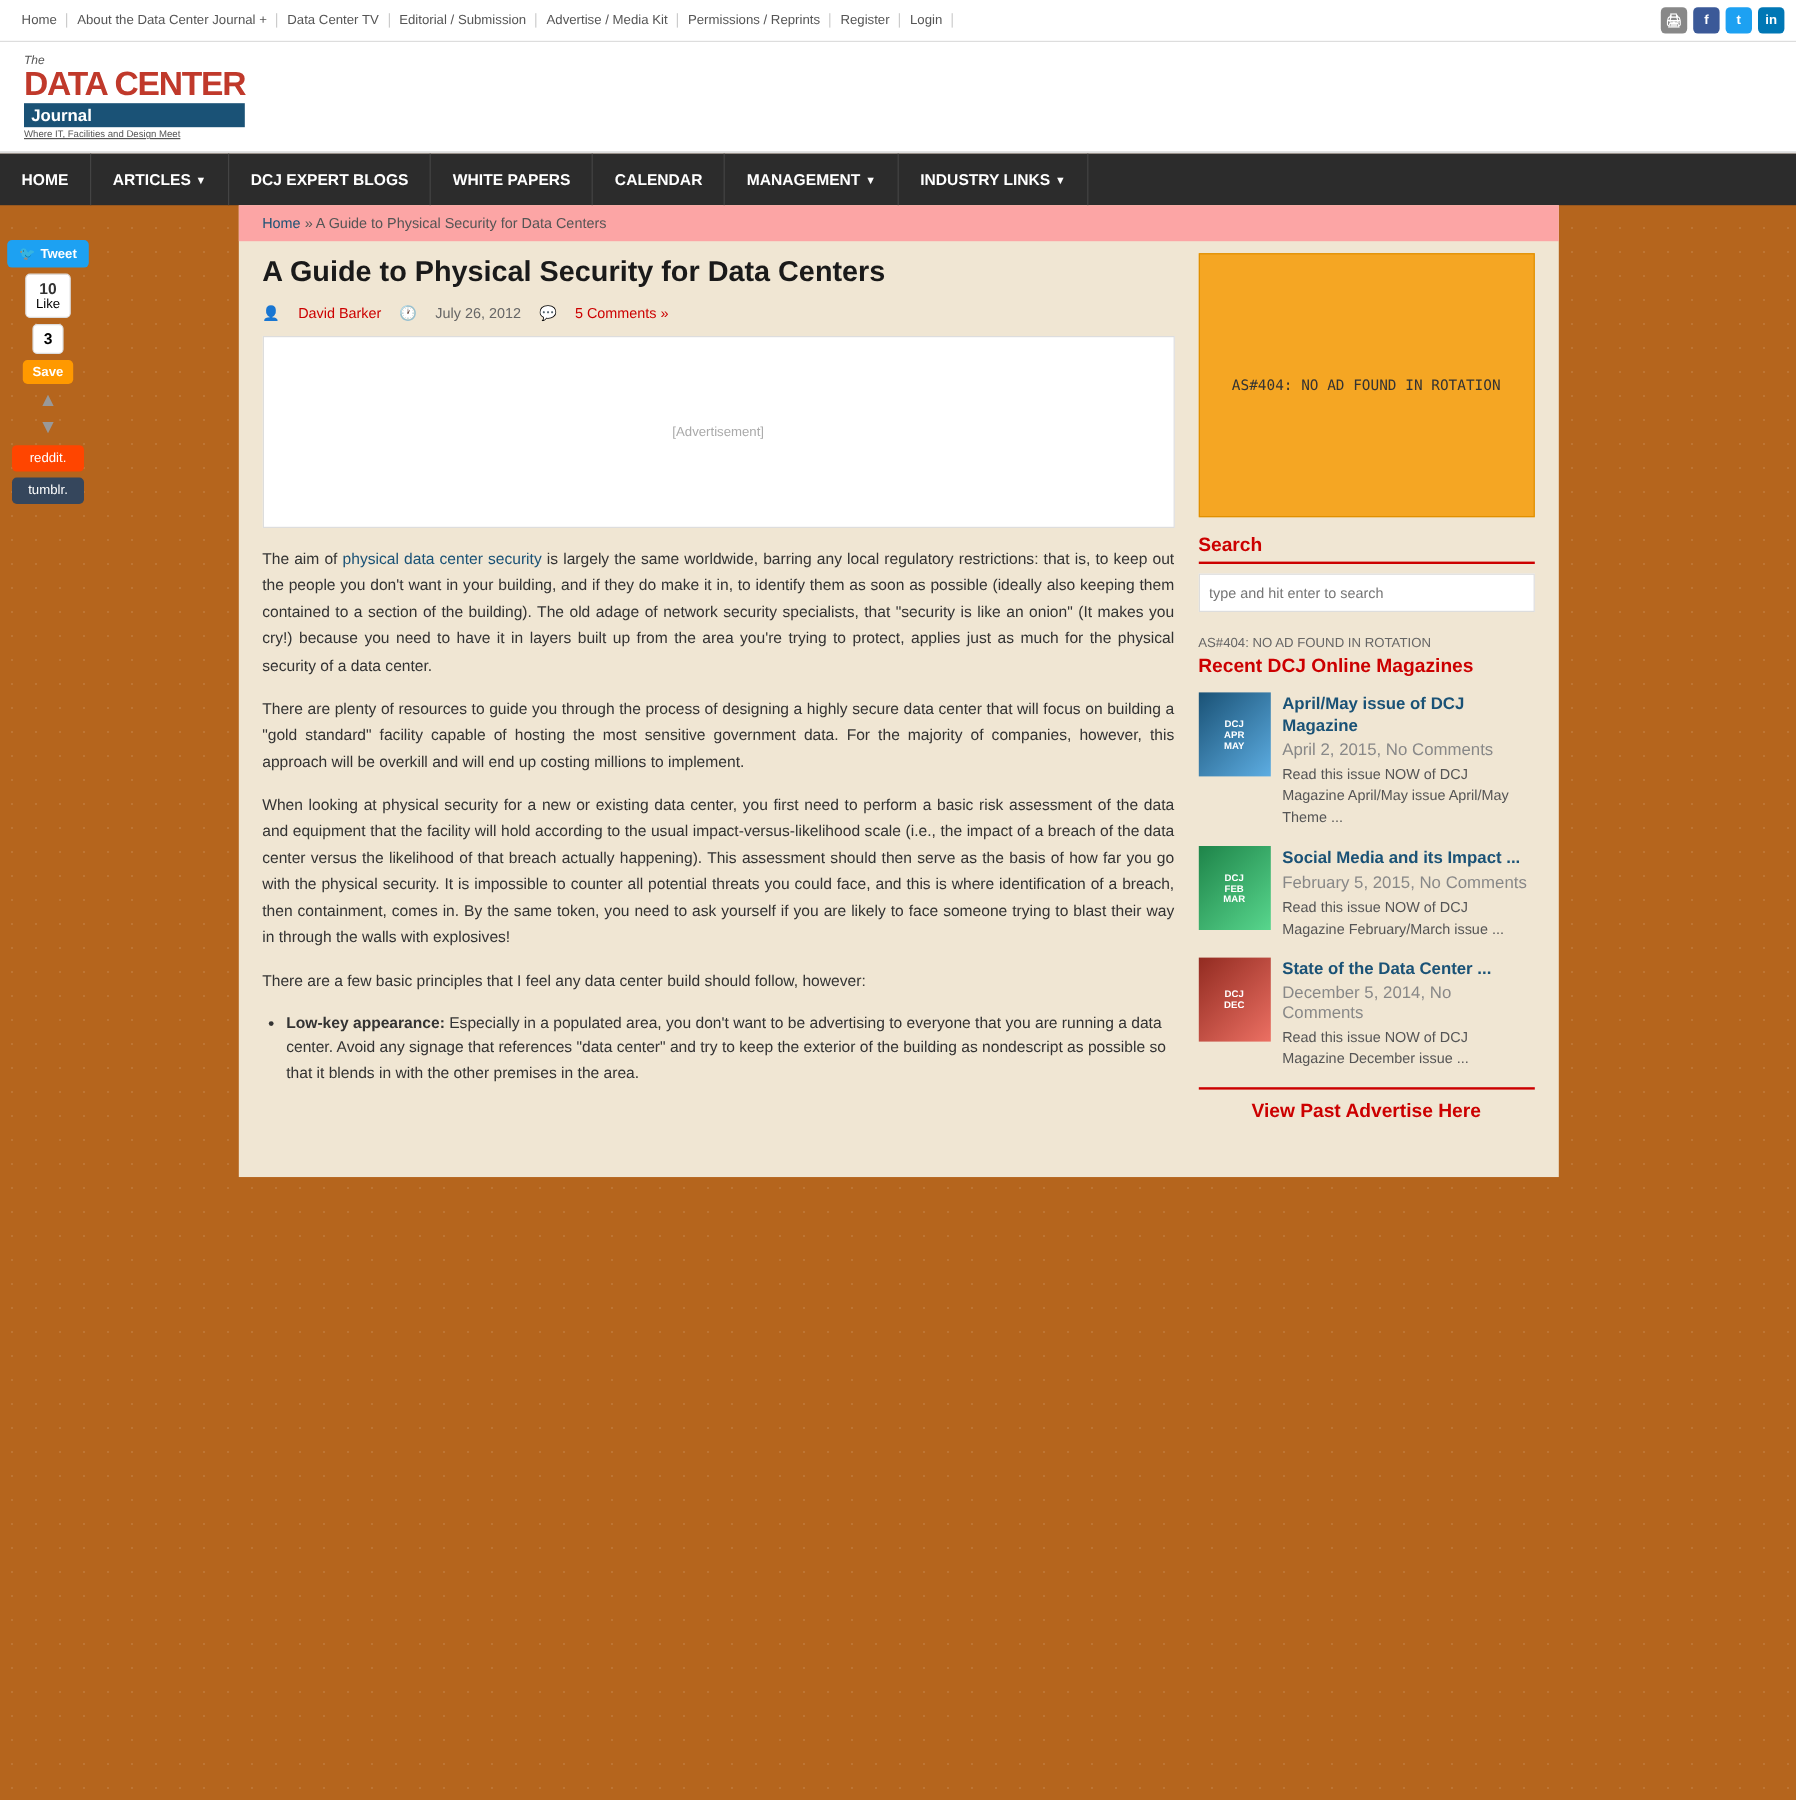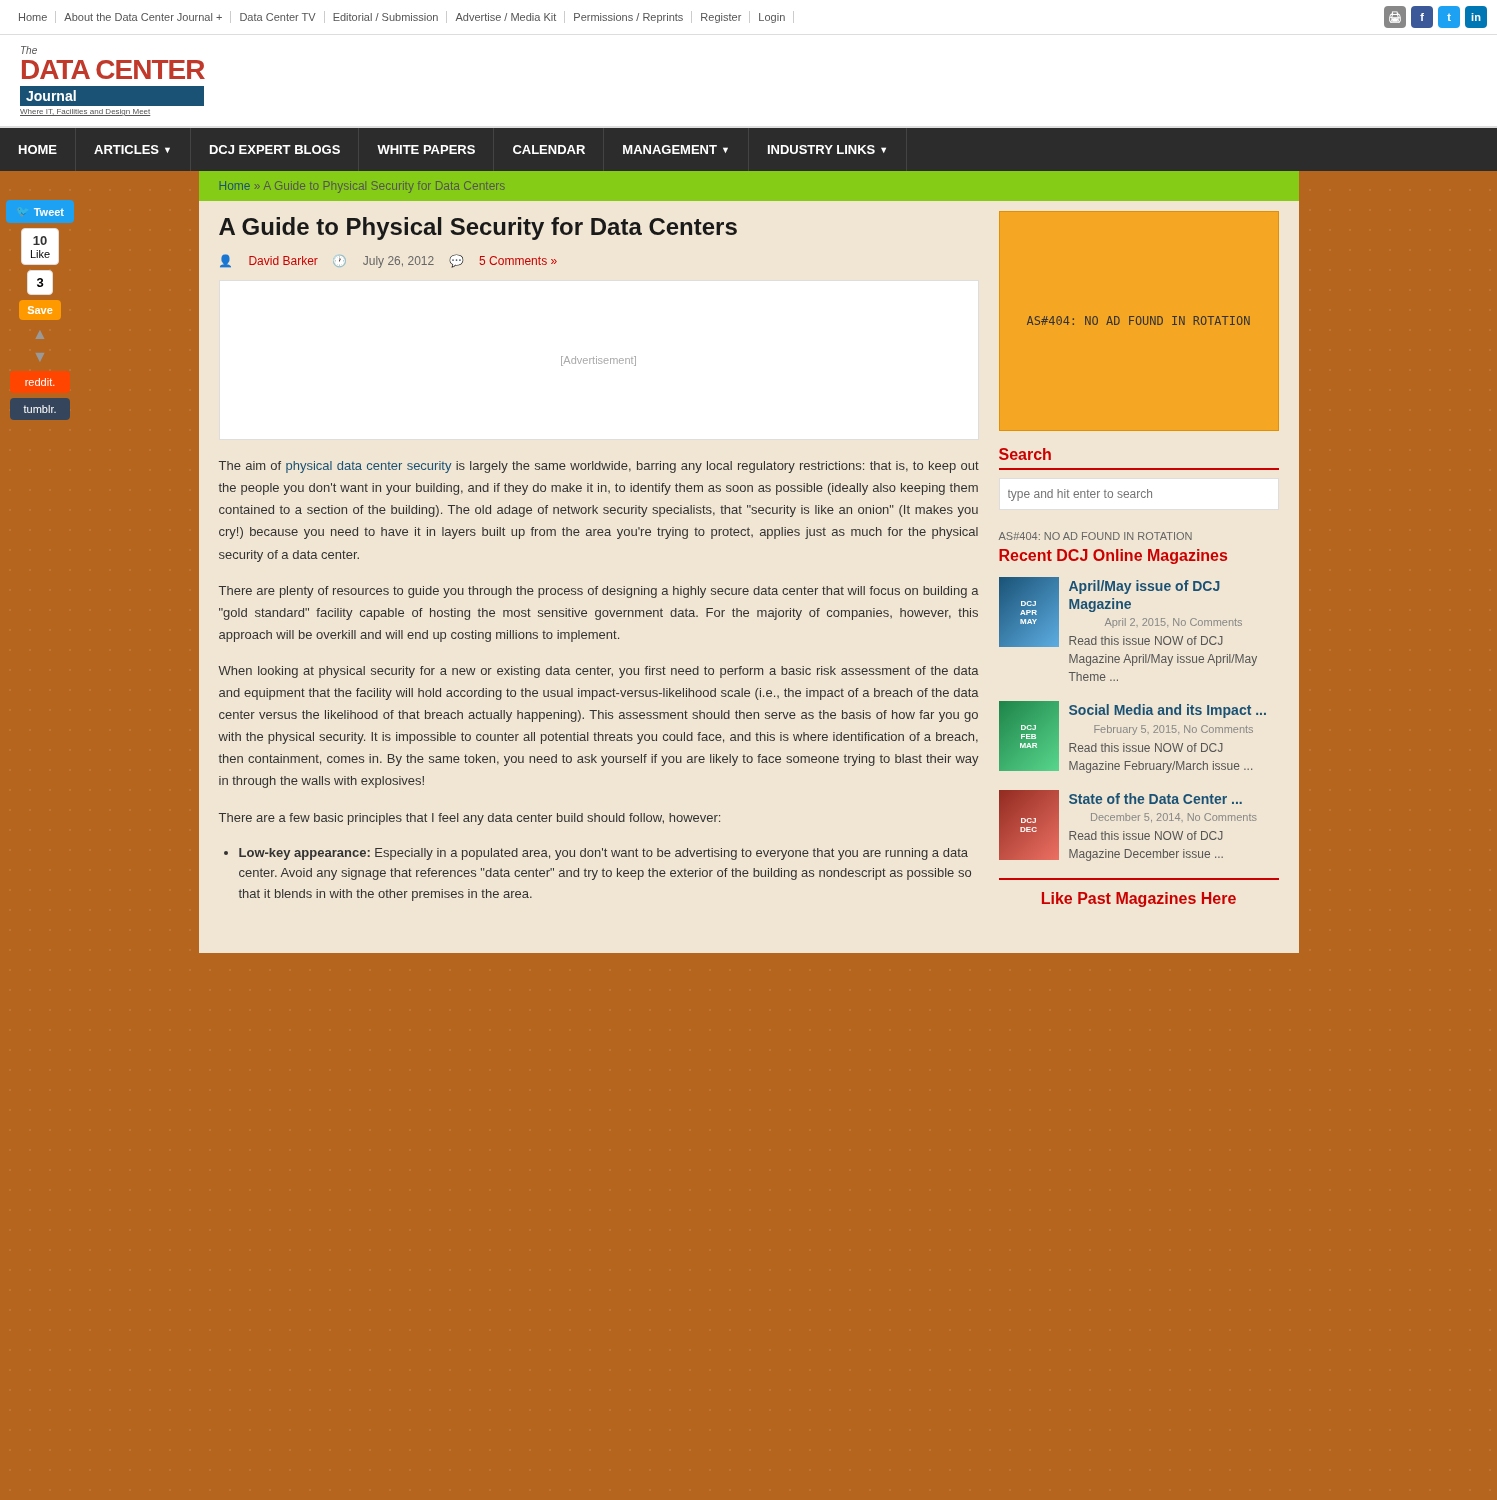--- a/index.html
+++ b/index.html
@@ -41,21 +41,21 @@
     .share-count { background: #fff; border: 1px solid #ddd; border-radius: 4px; padding: 4px 8px; font-size: 13px; font-weight: bold; text-align: center; }
     .reddit-btn { background: #ff4500; color: #fff; border: none; border-radius: 4px; padding: 5px 8px; font-size: 11px; cursor: pointer; width: 60px; text-align: center; }
     .tumblr-btn { background: #35465c; color: #fff; border: none; border-radius: 4px; padding: 5px 8px; font-size: 11px; cursor: pointer; width: 60px; }
     .up-arrow { color: #999; font-size: 16px; cursor: pointer; display: block; text-align: center; }
     .down-arrow { color: #999; font-size: 16px; cursor: pointer; display: block; text-align: center; }
 
     
     .main-wrapper { max-width: 1100px; margin: 0 auto; background: #f0e6d3; padding: 0; }
 
     
-    .breadcrumb { padding: 8px 20px; font-size: 12px; color: #555; background: #84cc16; }
+    .breadcrumb { padding: 8px 20px; font-size: 12px; color: #555; background: #fca5a5; }
     .breadcrumb a { color: #1a5276; text-decoration: none; }
 
     
     .content-layout { display: flex; gap: 20px; padding: 10px 20px 20px; }
 
     
     .article-area { flex: 1; min-width: 0; }
     .article-title { font-size: 24px; font-weight: bold; color: #1a1a1a; margin-bottom: 12px; line-height: 1.3; }
     .article-meta { display: flex; align-items: center; gap: 15px; font-size: 12px; color: #666; margin-bottom: 12px; }
     .article-meta a { color: #c00; text-decoration: none; }
@@ -82,21 +82,21 @@
 
     .magazine-section-title { font-size: 16px; font-weight: bold; color: #c00; margin-bottom: 12px; }
     .magazine-item { display: flex; gap: 10px; margin-bottom: 15px; }
     .mag-thumb { width: 60px; height: 70px; background: #ddd; flex-shrink: 0; overflow: hidden; display: flex; align-items: center; justify-content: center; }
     .mag-thumb-aprmay { background: linear-gradient(135deg, #1a5276 0%, #5dade2 100%); }
     .mag-thumb-social { background: linear-gradient(135deg, #1e8449 0%, #58d68d 100%); }
     .mag-thumb-state { background: linear-gradient(135deg, #922b21 0%, #ec7063 100%); }
     .mag-info { flex: 1; }
     .mag-title { font-size: 14px; font-weight: bold; color: #1a5276; margin-bottom: 3px; line-height: 1.3; }
     .mag-title a { color: #1a5276; text-decoration: none; }
-    .mag-date { font-size: 11px; color: #888; margin-bottom: 4px; text-align: center; }
+    .mag-date { font-size: 14px; color: #888; margin-bottom: 4px; }
     .mag-date a { color: #888; text-decoration: none; }
     .mag-excerpt { font-size: 12px; color: #555; line-height: 1.5; }
 
     .view-past { font-size: 16px; font-weight: bold; color: #c00; text-align: center; display: block; padding: 10px; border-top: 2px solid #c00; margin-top: 5px; text-decoration: none; }
 
     
     @media (max-width: 900px) {
       .content-layout { flex-direction: column; }
       .sidebar { width: 100%; }
     }
@@ -273,18 +273,18 @@
               <a href="#">State of the Data Center ...</a>
             </div>
             <div class="mag-date">
               <span>December 5, 2014,</span>
               <a href="#">No Comments</a>
             </div>
             <div class="mag-excerpt">Read this issue NOW of DCJ Magazine December issue ...</div>
           </div>
         </div>
 
-        <a href="#" class="view-past">Like Past Magazines Here</a>
+        <a href="#" class="view-past">View Past Advertise Here</a>
       </div>
 
     </div>
   </div>
 </div>
 
 </body></html>

